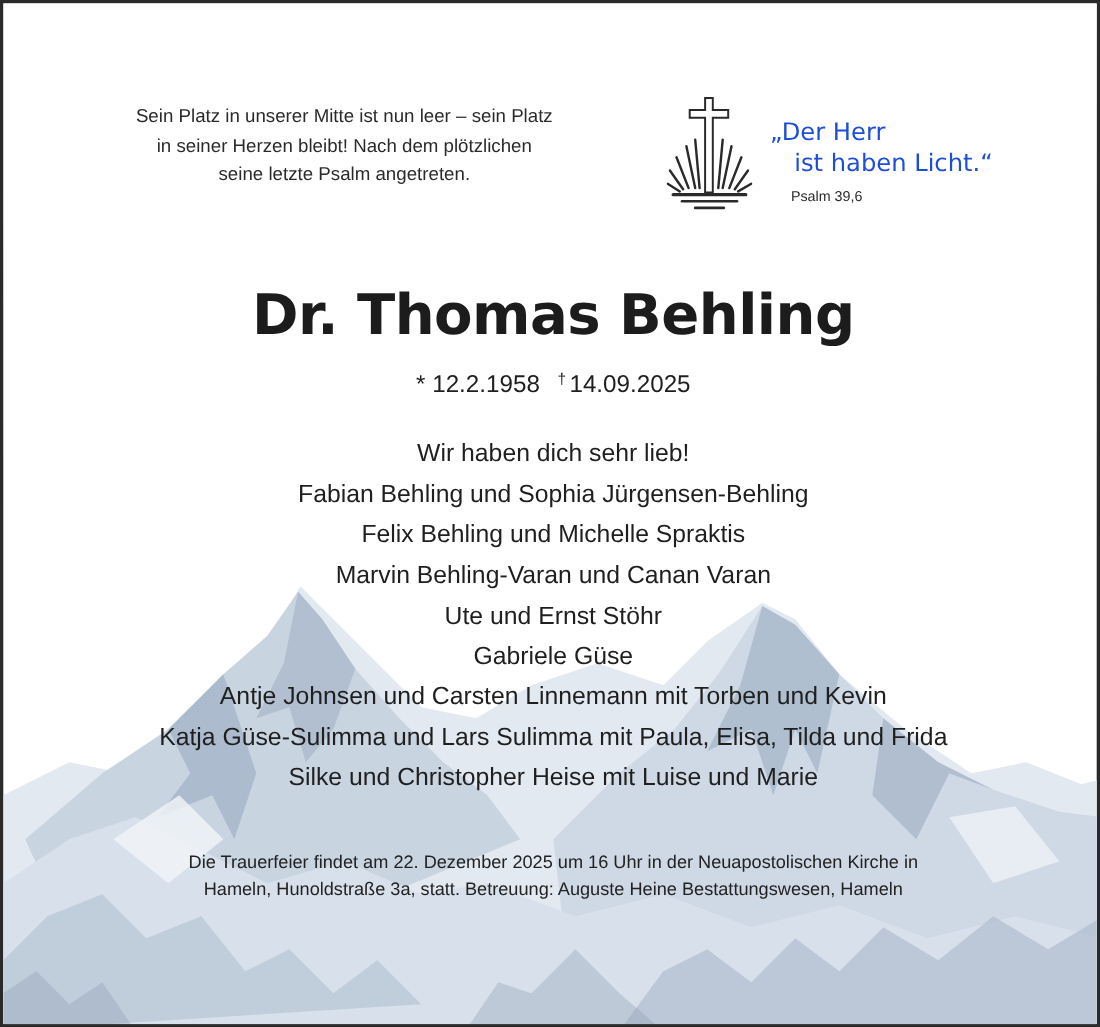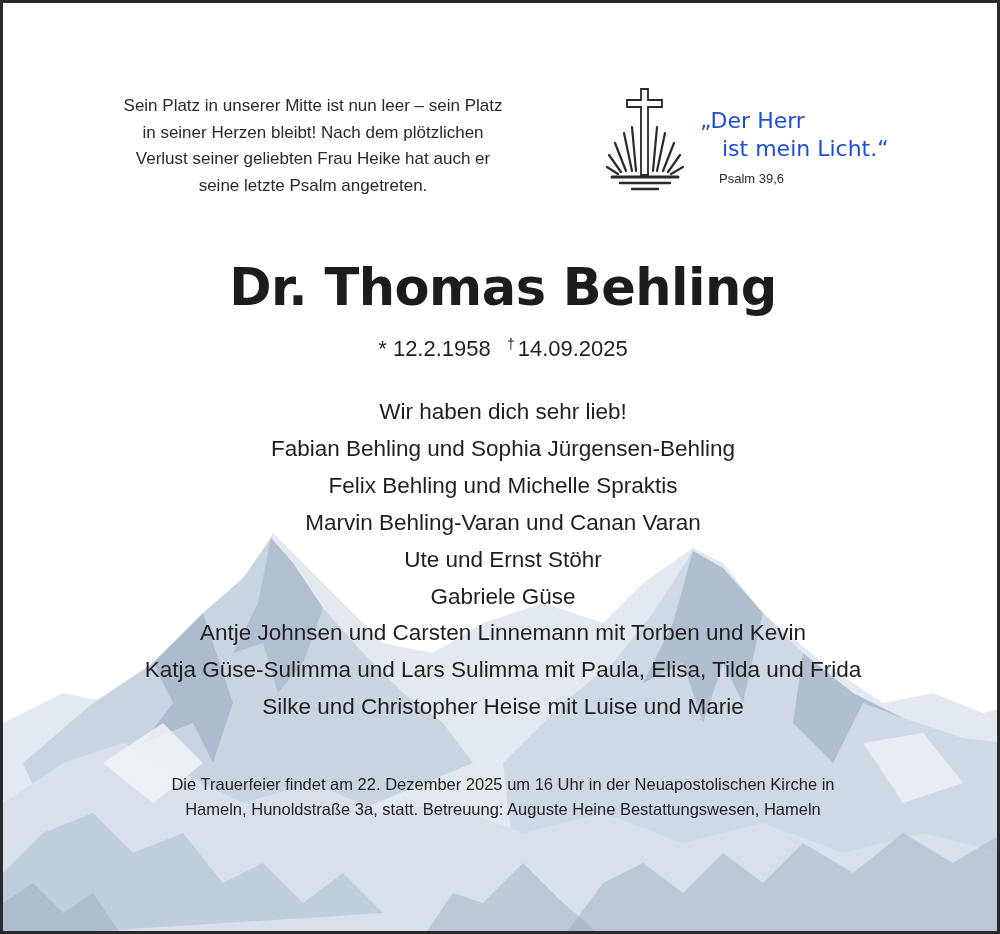--- a/index.html
+++ b/index.html
@@ -90,21 +90,20 @@
     <polygon fill="#f2f5f9" opacity="0.8" points="100,760 160,720 200,760 150,800"></polygon>
     <polygon fill="#f2f5f9" opacity="0.7" points="860,740 920,730 960,780 900,800"></polygon>
     <rect x="0" y="0" width="1000" height="934" fill="url(#fadeTop)"></rect>
   </svg>
 
   <div class="content">
 
     <div class="intro">
       <div>Sein Platz in unserer Mitte ist nun leer – sein Platz</div>
       <div>in seiner Herzen bleibt! Nach dem plötzlichen</div>
-      <div>Verlust seiner geliebten Frau Heike hat auch er</div>
       <div>seine letzte Psalm angetreten.</div>
     </div>
 
     <svg class="emblem" viewBox="0 0 78 106">
 
       <path d="M35 2 H42 V13 H56 V20 H42 V88 H35 V20 H21 V13 H35 Z" fill="#ffffff" stroke="#2a2a2a" stroke-width="1.8" stroke-linejoin="miter"></path>
 
       <g stroke="#2a2a2a" stroke-width="2.2" stroke-linecap="round">
         <line x1="26" y1="84" x2="18" y2="46"></line>
         <line x1="20" y1="84" x2="9" y2="56"></line>
@@ -120,21 +119,21 @@
 
       <g stroke="#2a2a2a" stroke-linecap="round">
         <line x1="6" y1="90" x2="72" y2="90" stroke-width="3"></line>
         <line x1="14" y1="96" x2="64" y2="96" stroke-width="2.4"></line>
         <line x1="26" y1="102" x2="52" y2="102" stroke-width="2.4"></line>
       </g>
     </svg>
 
     <div class="verse">
       <span class="l1">„Der Herr</span>
-      <span class="l2">ist mein Licht.“</span>
+      <span class="l2">ist haben Licht.“</span>
     </div>
     <div class="psalm">Psalm 39,6</div>
 
     <div class="name">Dr. Thomas Behling</div>
 
     <div class="dates">
       <span>*</span>
       <span>12.2.1958</span>
       <span class="sym-cross">†</span><span>14.09.2025</span>
     </div>

